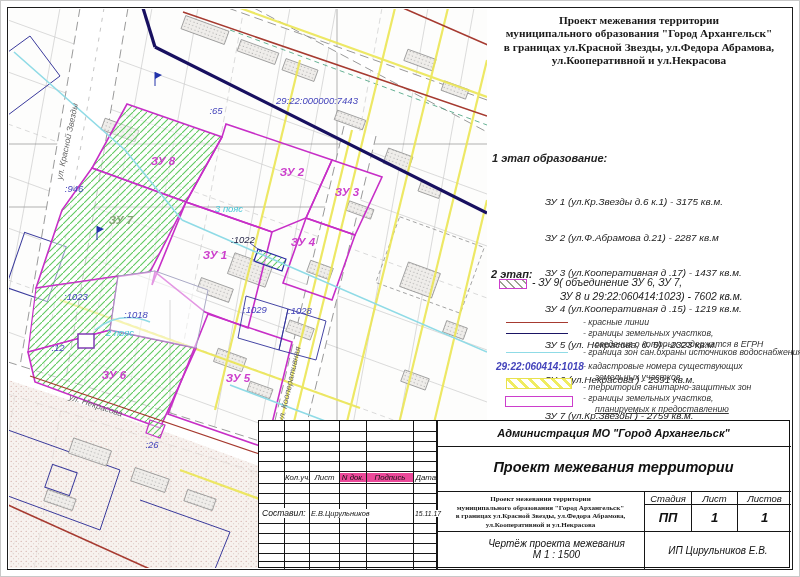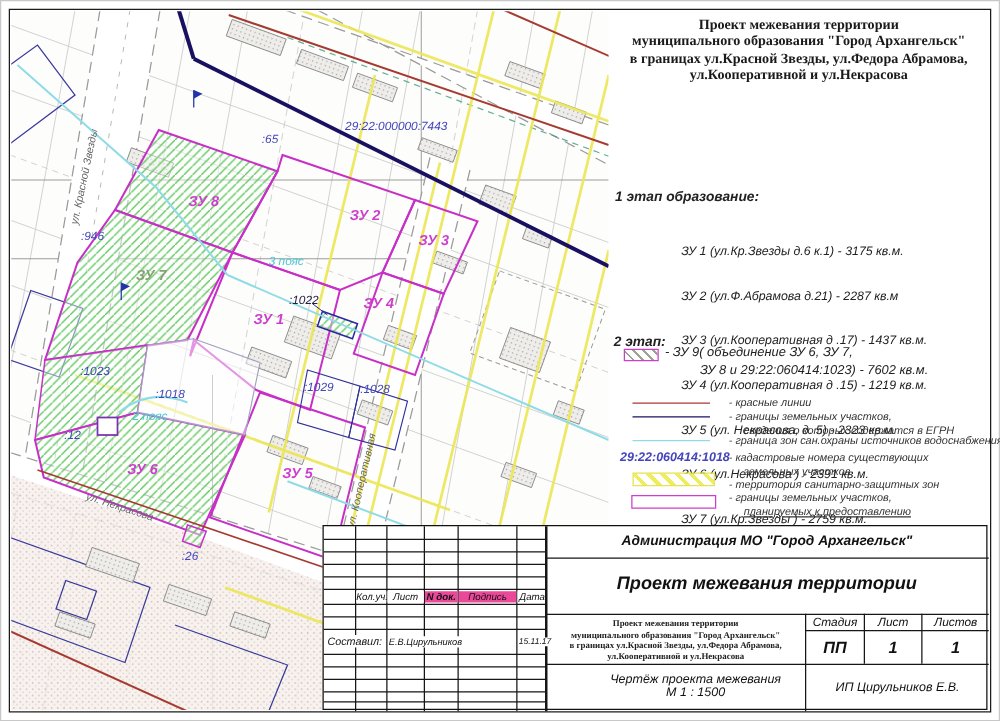--- a/index.html
+++ b/index.html
@@ -327,21 +327,21 @@
     <div class="tbl" style="left:177px;top:25px;width:355px;height:1.4px;"></div>
     <div class="tbl" style="left:177px;top:70px;width:355px;height:1.4px;"></div>
     <div class="tbl" style="left:385px;top:70px;width:1.4px;height:78px;"></div>
     <div class="tbl" style="left:385px;top:83px;width:147px;height:1.2px;"></div>
     <div class="tbl" style="left:432px;top:70px;width:1.2px;height:40px;"></div>
     <div class="tbl" style="left:478px;top:70px;width:1.2px;height:40px;"></div>
     <div class="tbl" style="left:177px;top:110px;width:355px;height:1.4px;"></div>
 
     <div class="tb-text it" style="left:26px;top:52px;width:24px;text-align:center;font-size:7.8px;background:#fff;">Кол.уч.</div>
     <div class="tb-text it" style="left:51px;top:52px;width:29px;text-align:center;font-size:7.8px;background:#fff;">Лист</div>
-    <div class="tb-text it" style="left:81px;top:52px;width:26px;text-align:center;font-size:7.8px;background:#ec4899;font-weight:bold;">N док.</div>
+    <div class="tb-text it" style="left:81px;top:52px;width:26px;text-align:center;font-size:7.8px;background:#ec4899;">N док.</div>
     <div class="tb-text it" style="left:108px;top:52px;width:46px;text-align:center;font-size:7.8px;background:#ec4899;">Подпись</div>
     <div class="tb-text it" style="left:155px;top:52px;width:22px;text-align:right;font-size:7.8px;background:#fff;">Дата</div>
 
     <div class="tb-text it" style="left:3px;top:87px;font-size:8.6px;background:#fff;">Составил:</div>
     <div class="tb-text it" style="left:52px;top:88px;font-size:7.4px;background:#fff;">Е.В.Цирульников</div>
     <div class="tb-text it" style="left:156px;top:89px;font-size:6.8px;background:#fff;">15.11.17</div>
 
     <div class="tb-text it cellc" style="left:177px;top:6px;width:355px;font-size:11px;font-weight:bold;">Администрация МО "Город Архангельск"</div>
 
     <div class="tb-text it cellc" style="left:177px;top:38px;width:355px;font-size:14.5px;font-weight:bold;">Проект межевания территории</div>

